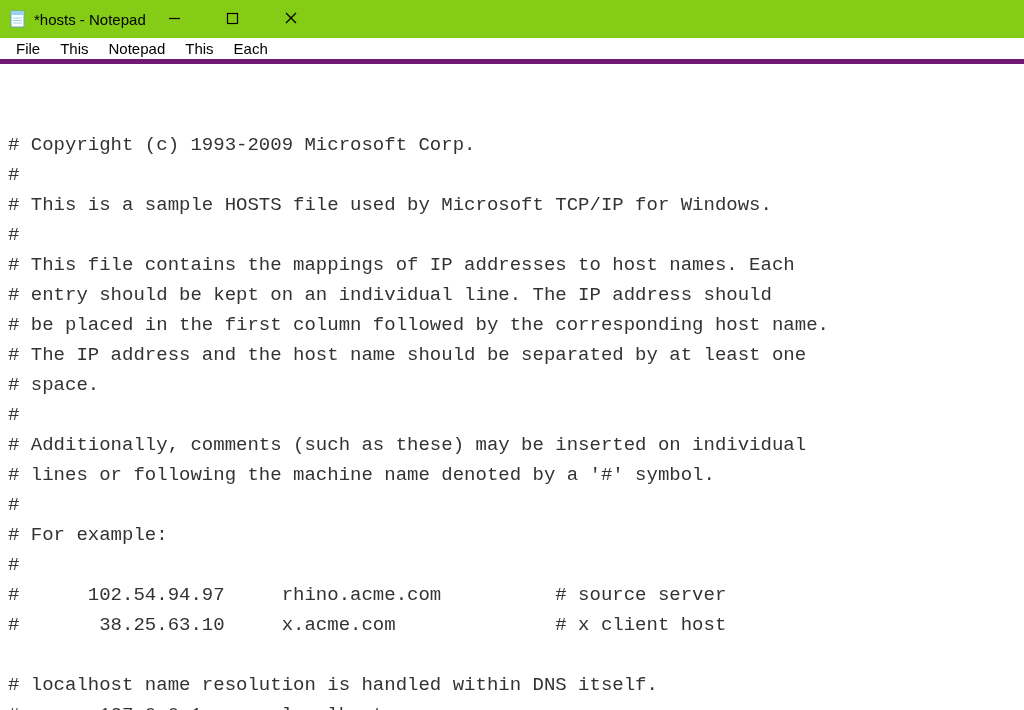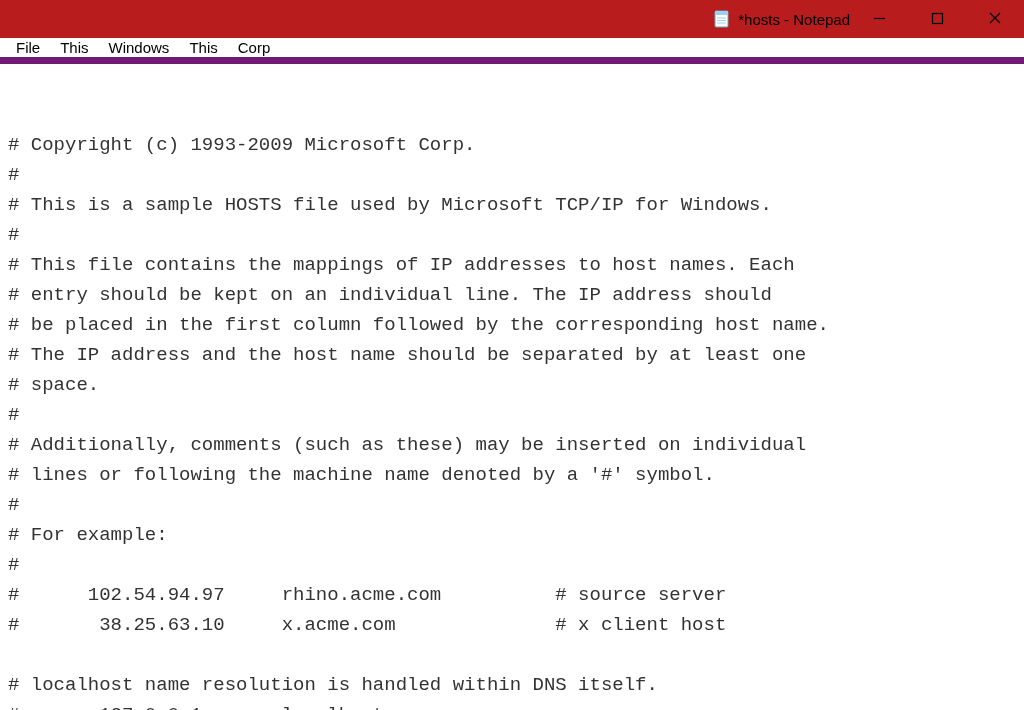--- a/index.html
+++ b/index.html
@@ -7,23 +7,23 @@
       width: 1024px;
       height: 710px;
       background: #ffffff;
       font-family: "Segoe UI", Arial, sans-serif;
       overflow: hidden;
     }
     .titlebar {
       height: 38px;
       display: flex;
       align-items: center;
-      justify-content: flex-end;
+      justify-content: flex-start;
       padding: 0 0 0 8px;
-      background: #b91c1c;
+      background: #84cc16;
     }
     .titlebar-left {
       display: flex;
       align-items: center;
       gap: 6px;
     }
     .notepad-icon {
       width: 20px;
       height: 20px;
       display: flex;
@@ -49,21 +49,21 @@
       color: #000000;
       background: transparent;
       border: none;
     }
     .win-btn svg { display: block; }
     .menubar {
       height: 26px;
       display: flex;
       align-items: center;
       padding: 0 6px;
-      border-bottom: 7px solid #701a75;
+      border-bottom: 5px solid #701a75;
     }
     .menu-item {
       font-size: 15px;
       color: #000000;
       padding: 2px 10px;
     }
     .editor {
       padding: 6px 8px 0 8px;
       font-family: Consolas, "Courier New", monospace;
       font-size: 19px;
@@ -107,20 +107,20 @@
         <line x1="2" y1="2" x2="12" y2="12" stroke="#000" stroke-width="1.2"></line>
         <line x1="12" y1="2" x2="2" y2="12" stroke="#000" stroke-width="1.2"></line>
       </svg>
     </button>
   </div>
 </div>
 
 <div class="menubar">
   <span class="menu-item">File</span>
   <span class="menu-item">This</span>
-  <span class="menu-item">Windows</span>
+  <span class="menu-item">Notepad</span>
   <span class="menu-item">This</span>
-  <span class="menu-item">Corp</span>
+  <span class="menu-item">Each</span>
 </div>
 
 <div class="editor" id="editor-area">
   
 <span class="line"># Copyright (c) 1993-2009 Microsoft Corp.</span><span class="line">#</span><span class="line"># This is a sample HOSTS file used by Microsoft TCP/IP for Windows.</span><span class="line">#</span><span class="line"># This file contains the mappings of IP addresses to host names. Each</span><span class="line"># entry should be kept on an individual line. The IP address should</span><span class="line"># be placed in the first column followed by the corresponding host name.</span><span class="line"># The IP address and the host name should be separated by at least one</span><span class="line"># space.</span><span class="line">#</span><span class="line"># Additionally, comments (such as these) may be inserted on individual</span><span class="line"># lines or following the machine name denoted by a '#' symbol.</span><span class="line">#</span><span class="line"># For example:</span><span class="line">#</span><span class="line">#      102.54.94.97     rhino.acme.com          # source server</span><span class="line">#       38.25.63.10     x.acme.com              # x client host</span><span class="blank">&nbsp;</span><span class="line"># localhost name resolution is handled within DNS itself.</span><span class="line">#       127.0.0.1       localhost</span></div>
 
 </body></html>

